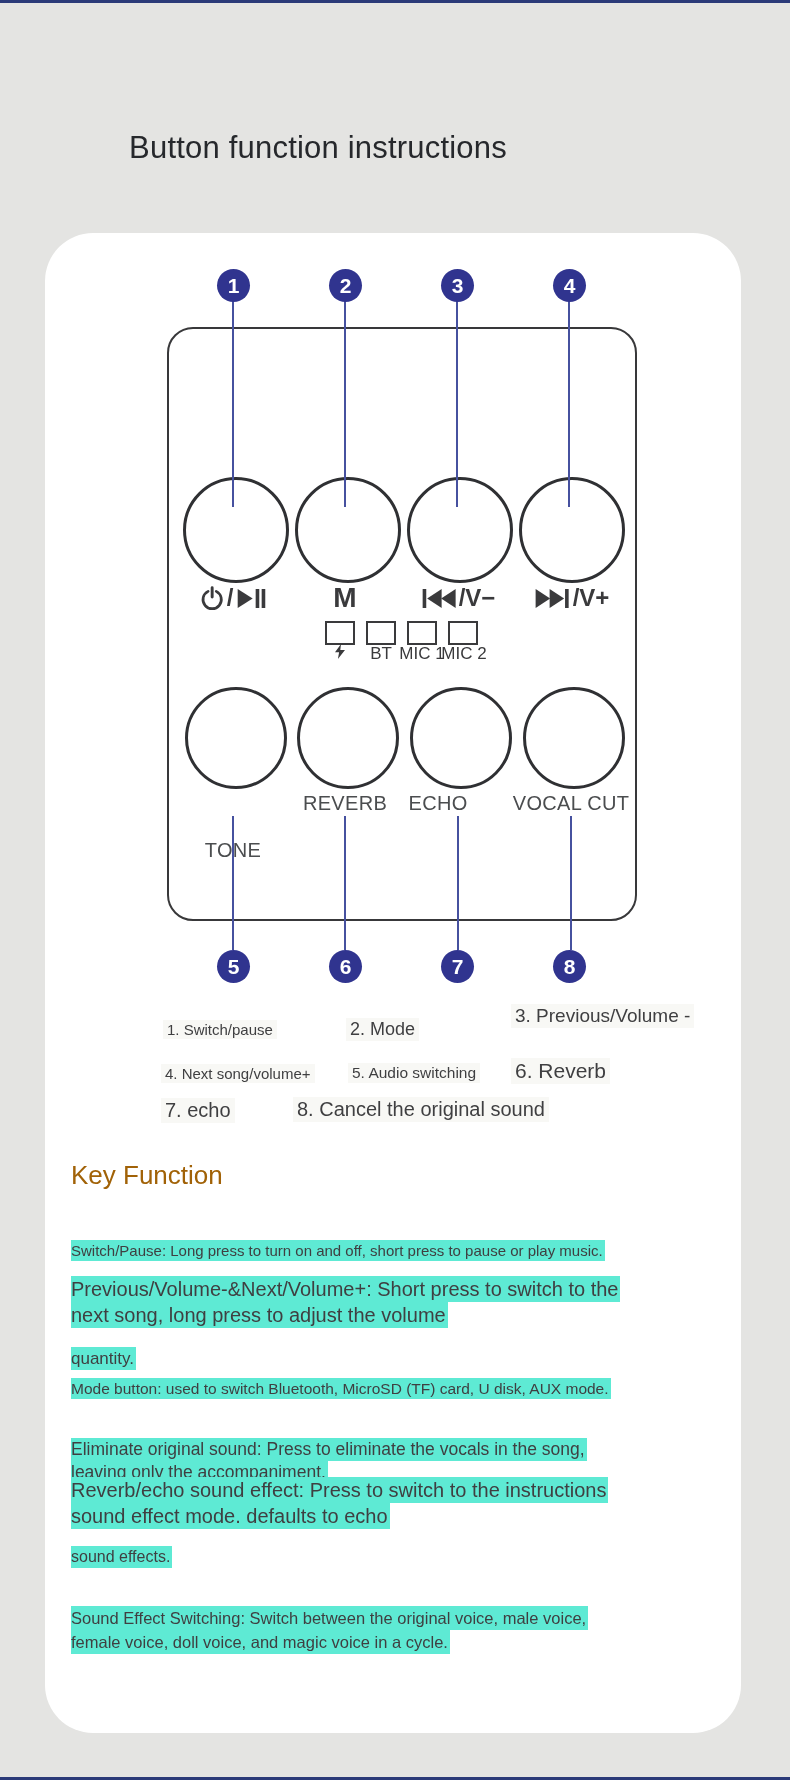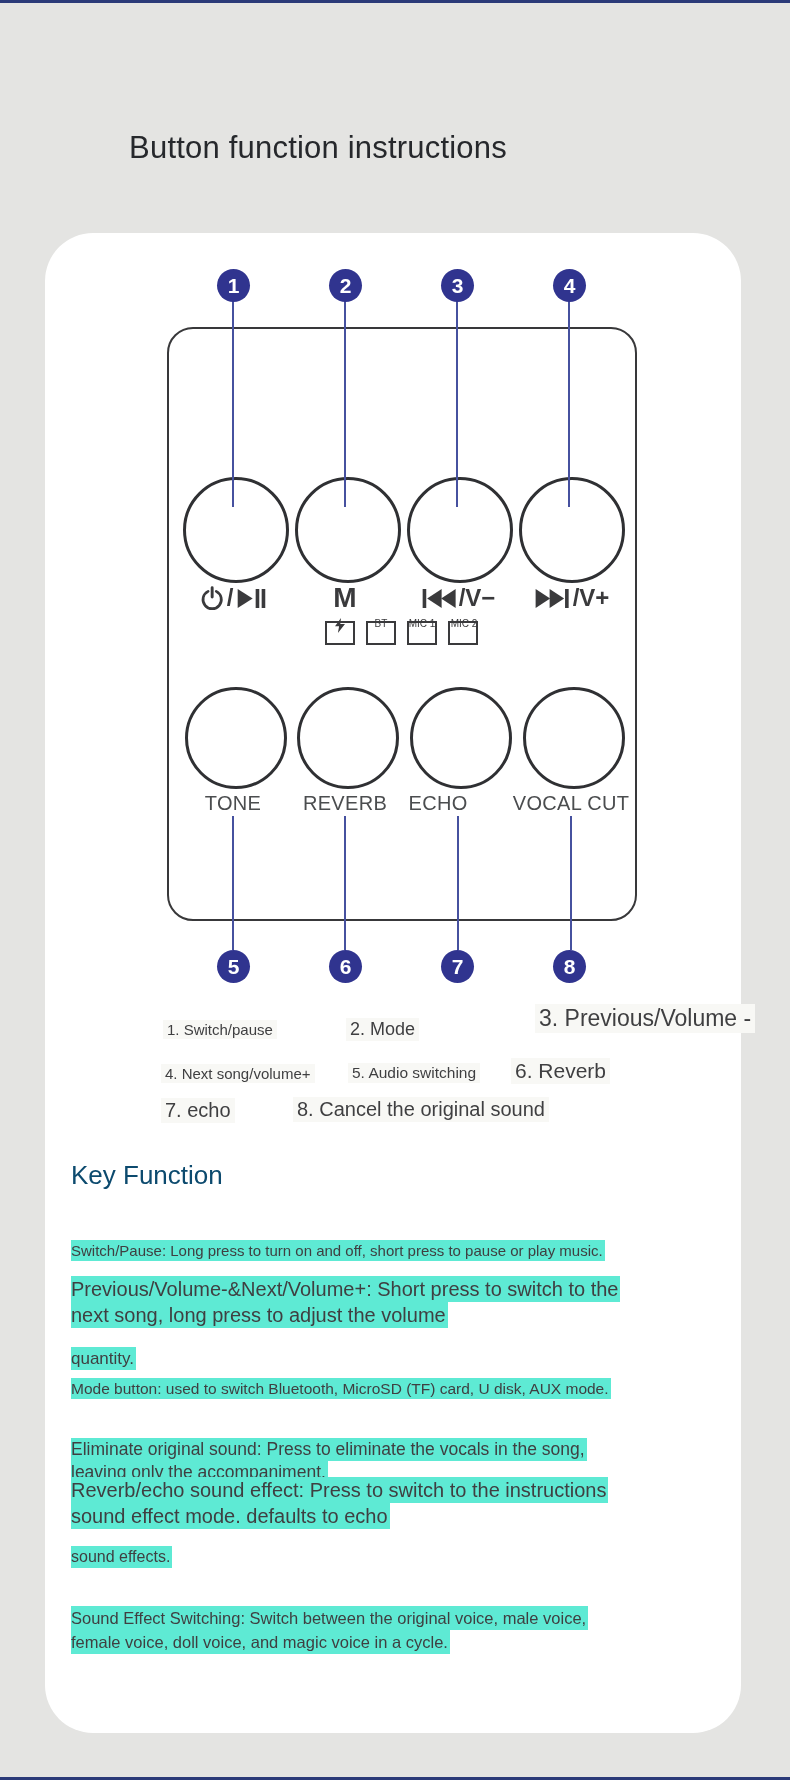--- a/index.html
+++ b/index.html
@@ -49,34 +49,34 @@
     font-size:24px;font-weight:600;color:#3a3a3c;white-space:nowrap;
   }
   .btnlabel svg{display:block;}
   .slash{font-size:24px;font-weight:600;}
 
   .indic-sq{
     top:621px;width:26px;height:20px;border:2px solid #3a3a3c;
     transform:translateX(-50%);background:#fff;
   }
   .indic-lb{
-    top:618px;transform:translateX(-50%);
-    font-size:10px;color:#3a3a3c;white-space:nowrap;display:flex;align-items:center;
+    top:644px;transform:translateX(-50%);
+    font-size:17px;color:#3a3a3c;white-space:nowrap;display:flex;align-items:center;
   }
 
   .knob-label{
     top:792px;transform:translateX(-50%);
     font-size:20px;color:#4b4d4f;letter-spacing:.3px;white-space:nowrap;
   }
 
   .legend-item{
     color:#3f3f41;white-space:nowrap;background:#f8f8f5;padding:1px 4px;
   }
   .key-heading{
-    left:71px;top:1160px;font-size:26px;font-weight:500;color:#0c4a6e;
+    left:71px;top:1160px;font-size:26px;font-weight:500;color:#a16207;
   }
   .para{left:71px;color:#3f3f41;background:transparent;}
   .para div{background:#5eead4;display:inline-block;padding:0 2px 0 0;}
   .fs15{font-size:15px;line-height:21px;}
   .fs155{font-size:15.5px;line-height:21px;}
   .fs16{font-size:16px;line-height:22px;}
   .fs165{font-size:16.5px;line-height:24px;}
   .fs17{font-size:17px;line-height:23px;}
   .fs175{font-size:17.5px;line-height:23px;}
   .fs20{font-size:20px;line-height:26px;}
@@ -161,38 +161,38 @@
 </div>
 <div class="abs indic-lb" style="left:381px;">BT</div>
 <div class="abs indic-lb" style="left:422px;">MIC 1</div>
 <div class="abs indic-lb" style="left:464px;">MIC 2</div>
 
 <div class="abs btn-circle btn-bottom" style="left:185px;"></div>
 <div class="abs btn-circle btn-bottom" style="left:297px;"></div>
 <div class="abs btn-circle btn-bottom" style="left:410px;"></div>
 <div class="abs btn-circle btn-bottom" style="left:523px;"></div>
 
-<div class="abs knob-label" style="left:233px;">TONE</div>
+<div class="abs knob-label" style="left:233px;margin-top:47px;">TONE</div>
 <div class="abs knob-label" style="left:345px;">REVERB</div>
 <div class="abs knob-label" style="left:438px;">ECHO</div>
 <div class="abs knob-label" style="left:571px;">VOCAL CUT</div>
 
 <div class="abs lead" style="left:232px;top:816px;height:134px;"></div>
 <div class="abs lead" style="left:344px;top:816px;height:134px;"></div>
 <div class="abs lead" style="left:457px;top:816px;height:134px;"></div>
 <div class="abs lead" style="left:570px;top:816px;height:134px;"></div>
 
 <div class="abs callout" style="left:217px;top:950px;">5</div>
 <div class="abs callout" style="left:329px;top:950px;">6</div>
 <div class="abs callout" style="left:441px;top:950px;">7</div>
 <div class="abs callout" style="left:553px;top:950px;">8</div>
 
 <div class="abs legend-item" style="left:163px;top:1020px;font-size:15px;">1. Switch/pause</div>
 <div class="abs legend-item" style="left:346px;top:1018px;font-size:18px;">2. Mode</div>
-<div class="abs legend-item" style="left:511px;top:1004px;font-size:23px;margin-left:24px;">3. Previous/Volume -</div>
+<div class="abs legend-item" style="left:511px;top:1004px;font-size:19px;">3. Previous/Volume -</div>
 
 <div class="abs legend-item" style="left:161px;top:1064px;font-size:15px;">4. Next song/volume+</div>
 <div class="abs legend-item" style="left:348px;top:1063px;font-size:15.5px;">5. Audio switching</div>
 <div class="abs legend-item" style="left:511px;top:1058px;font-size:21px;">6. Reverb</div>
 
 <div class="abs legend-item" style="left:161px;top:1098px;font-size:20px;">7. echo</div>
 <div class="abs legend-item" style="left:293px;top:1097px;font-size:20px;">8. Cancel the original sound</div>
 
 <div class="abs key-heading">Key Function</div>
 

